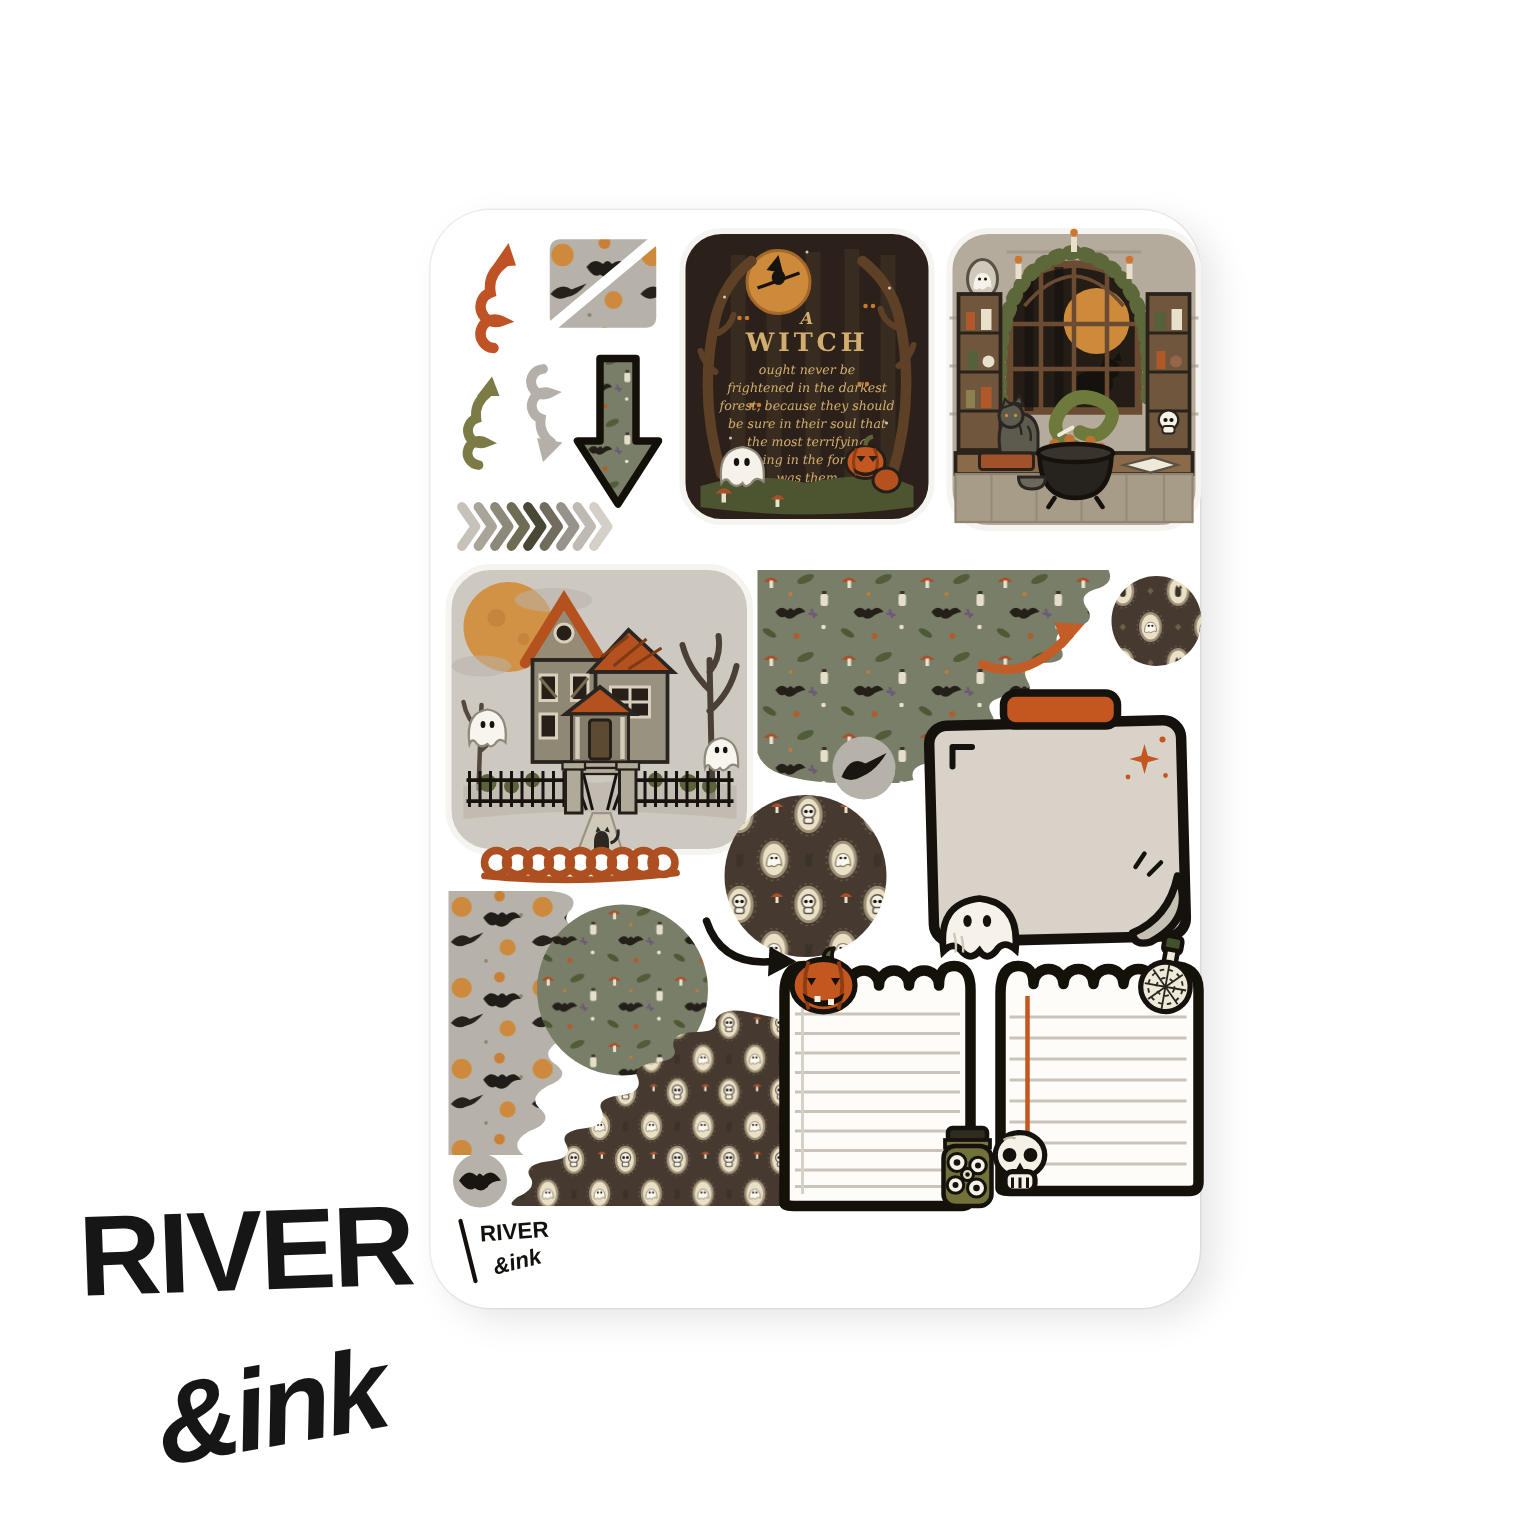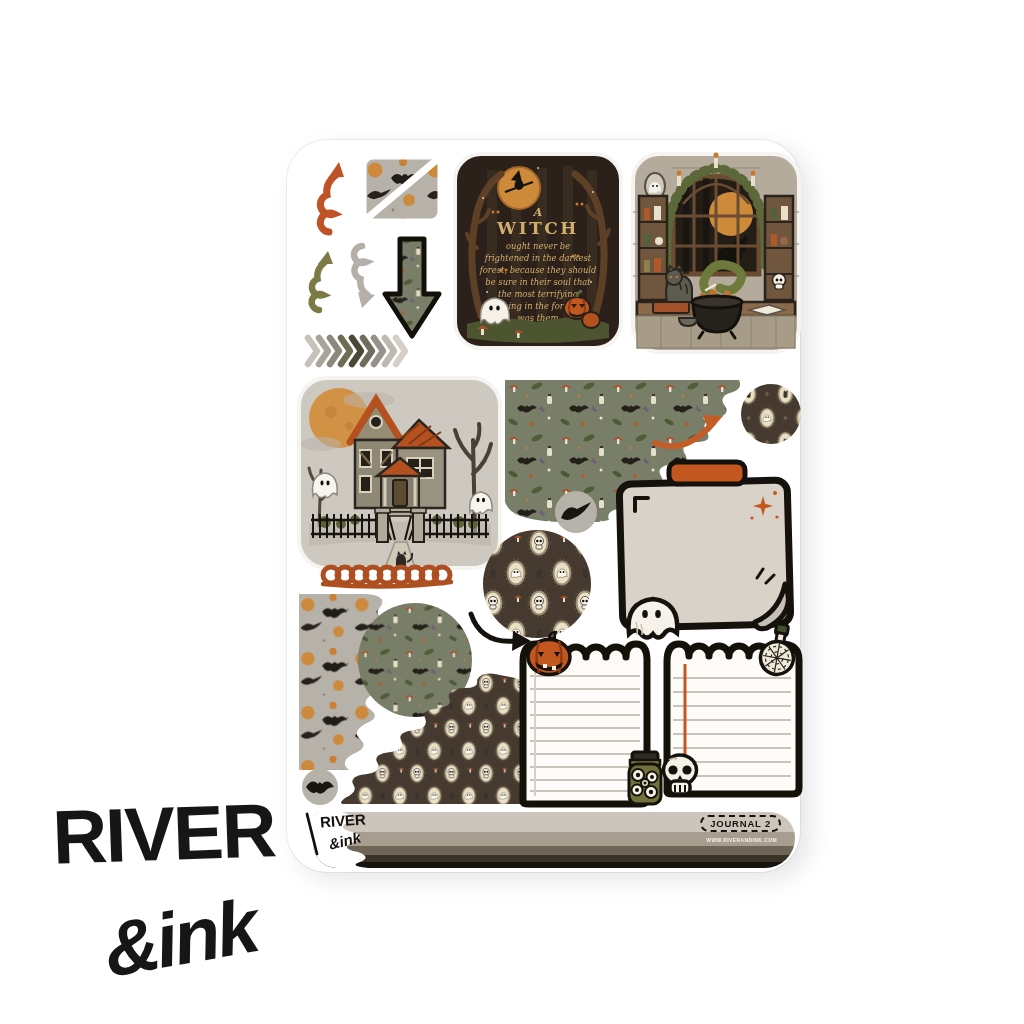--- a/index.html
+++ b/index.html
@@ -560,27 +560,20 @@
     <svg class="abs" style="left:372px;top:612px" width="44" height="50" viewBox="0 0 44 50">
       <ellipse cx="21" cy="18" rx="16.5" ry="15" fill="#f5f1e6" stroke="#15110c" stroke-width="3.5"></ellipse>
       <rect x="11" y="29" width="20" height="13" rx="5" fill="#f5f1e6" stroke="#15110c" stroke-width="3.5"></rect>
       <circle cx="14" cy="18" r="4.6" fill="#15110c"></circle>
         <circle cx="28" cy="18" r="4.6" fill="#15110c"></circle>
       <path d="M21 23 l-2.6 4.6 h5.2 z" fill="#15110c"></path>
       <path d="M16 33 V40 M21 33 V40 M26 33 V40" stroke="#15110c" stroke-width="2"></path>
       <path d="M10 8 q4 -3 8 -1" stroke="#bdb6a6" stroke-width="1.5" fill="none"></path>
     </svg>
 
-    <div class="footer-bar">
-      <svg class="abs" style="left:-1px;top:0" width="60" height="56" viewBox="0 0 60 56">
-        <path d="M0 0 H30 Q44 4 36 10 Q24 16 40 20 Q54 24 42 30 Q26 36 46 40 Q60 45 48 50 Q36 54 56 56 H0 Z" fill="#ffffff"></path>
-      </svg>
-      <div class="badge">JOURNAL 2</div>
-      <div class="website">WWW.RIVERANDINK.COM</div>
-    </div>
 
     <svg class="abs" style="left:8px;top:664px" width="84" height="58" viewBox="0 0 84 58">
       <path d="M12 10 L22 50" stroke="#14100d" stroke-width="2.8" stroke-linecap="round"></path>
       <text class="flogo" x="48" y="22" font-size="15" text-anchor="middle" transform="rotate(-4 48 18)">RIVER</text>
       <text class="flogo" x="50" y="42" font-size="15" font-style="italic" text-anchor="middle" transform="rotate(-14 50 38)">&amp;ink</text>
     </svg>
 
   </div>
 
   <svg class="abs" style="left:14px;top:764px" width="310" height="256" viewBox="0 0 310 256">

